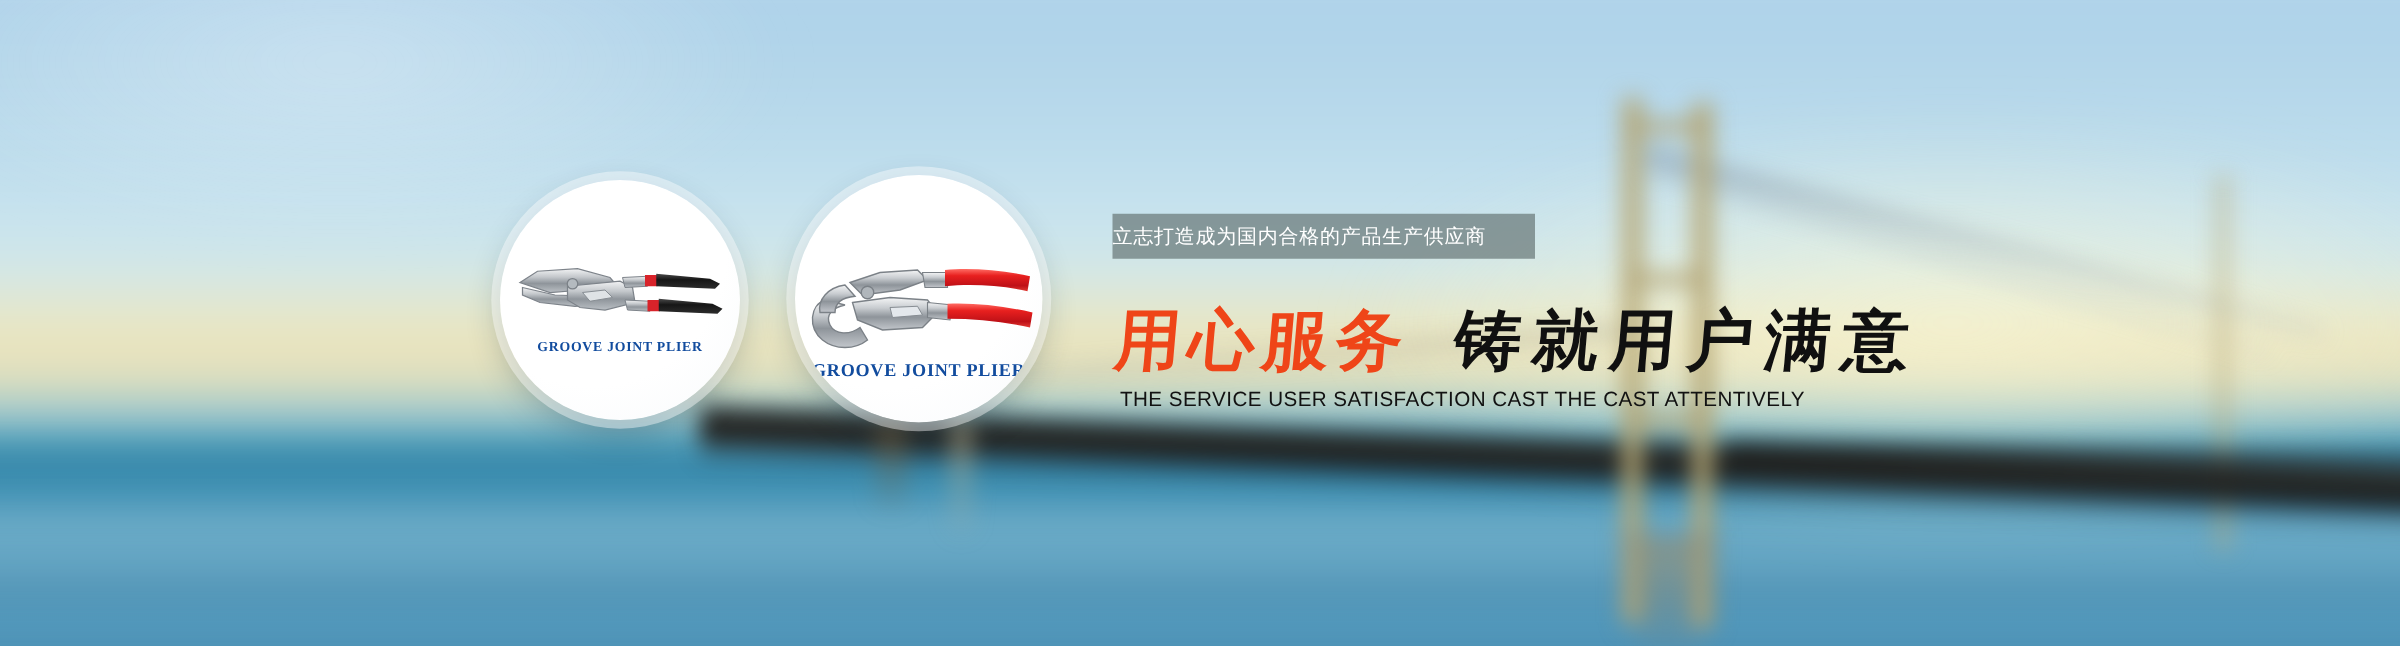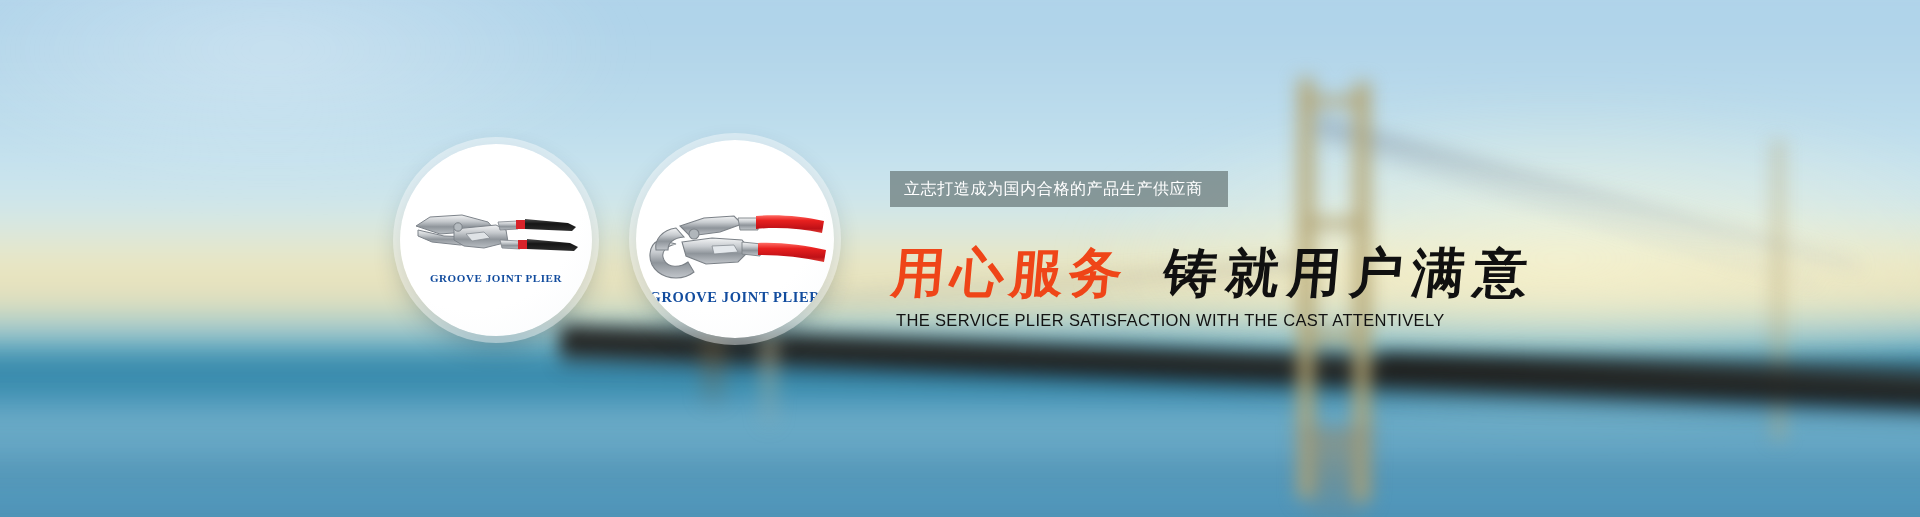--- a/index.html
+++ b/index.html
@@ -181,21 +181,20 @@
 
   .plier-1{left:10px;top:52px;}
   .plier-2{left:6px;top:48px;}
 
   
   .tagline-bar{
     position:absolute;left:890px;top:171px;
     width:338px;height:36px;
     background:rgba(106,120,120,.72);
     display:flex;align-items:center;
-    padding-left:14px;
   }
   .tagline-bar span{
     color:#ffffff;font-size:16px;letter-spacing:.6px;
     font-family:"DejaVu Sans","Liberation Sans",sans-serif;
     white-space:nowrap;
   }
 
   
   .headline{
     position:absolute;left:892px;top:246px;
@@ -335,15 +334,15 @@
 
   <div class="tagline-bar">
     <span>立志打造成为国内合格的产品生产供应商</span>
   </div>
 
   <div class="headline">
     <span class="hl-red">用心服务</span>
     <span class="hl-black">铸就用户满意</span>
   </div>
 
-  <div class="subtitle">THE SERVICE PLIER SATISFACTION WITH THE CAST ATTENTIVELY</div>
+  <div class="subtitle">THE SERVICE USER SATISFACTION CAST THE CAST ATTENTIVELY</div>
 
 </div>
 
 </body></html>

